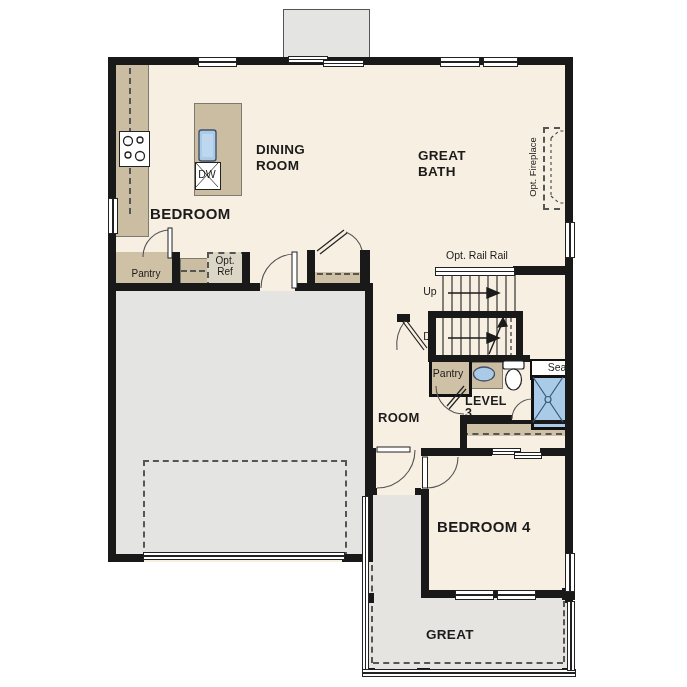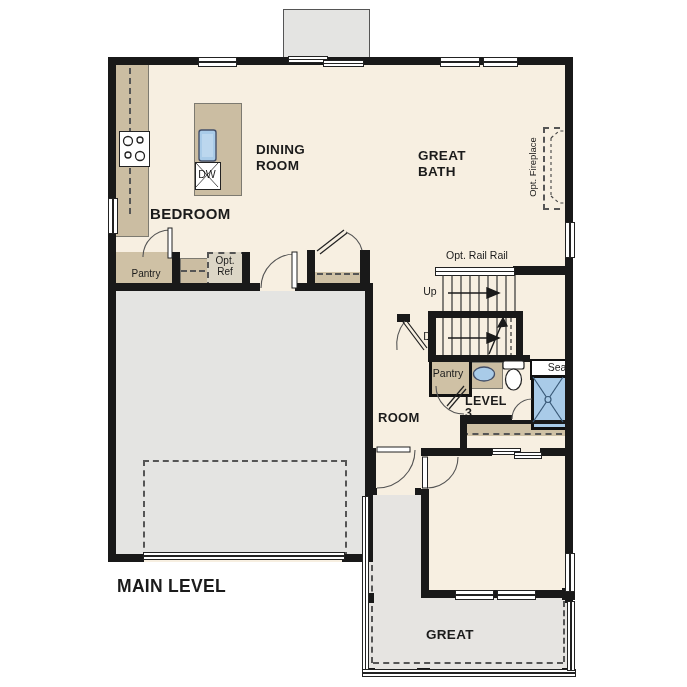--- a/index.html
+++ b/index.html
@@ -217,22 +217,22 @@
   </svg>
 
   <div class="txt" style="left:256px;top:142px;width:100px;font-size:13.5px;">DINING
 ROOM</div>
   <div class="txt" style="left:418px;top:148px;width:100px;font-size:13.5px;">GREAT
 BATH</div>
   <div class="txt" style="left:150px;top:205px;width:100px;font-size:15px;">BEDROOM</div>
   <div class="txt" style="left:378px;top:410px;width:80px;font-size:13px;">ROOM</div>
   <div class="txt" style="left:465px;top:394px;width:60px;font-size:12.5px;">LEVEL</div>
   <div class="txt" style="left:465px;top:406px;width:60px;font-size:12.5px;">3</div>
+  <div class="txt" style="left:437px;top:518px;width:120px;font-size:15px;">BEDROOM 4</div>
   <div class="txt" style="left:426px;top:627px;width:80px;font-size:13.5px;">GREAT</div>
-  <div class="txt" style="left:117px;top:576px;font-size:17.5px;text-align:left;">MAIN LEVEL</div>
 
   <div class="stxt" style="left:116px;top:269px;width:60px;font-size:10px;">Pantry</div>
   <div class="stxt" style="left:207px;top:256px;width:36px;font-size:10px;">Opt.
 Ref</div>
   <div class="stxt" style="left:195px;top:169px;width:24px;font-size:10.5px;">DW</div>
   <div class="stxt" style="left:430px;top:368px;width:36px;font-size:10.5px;">Pantry</div>
   <div class="stxt" style="left:530px;top:362px;width:57px;font-size:10.5px;">Seat</div>
   <div class="stxt" style="left:427px;top:250px;width:100px;font-size:10.5px;">Opt. Rail Rail</div>
   <div class="stxt" style="left:420px;top:286px;width:20px;font-size:10.5px;">Up</div>
   <div class="stxt" style="left:420px;top:331px;width:20px;font-size:10.5px;">Dn</div>

